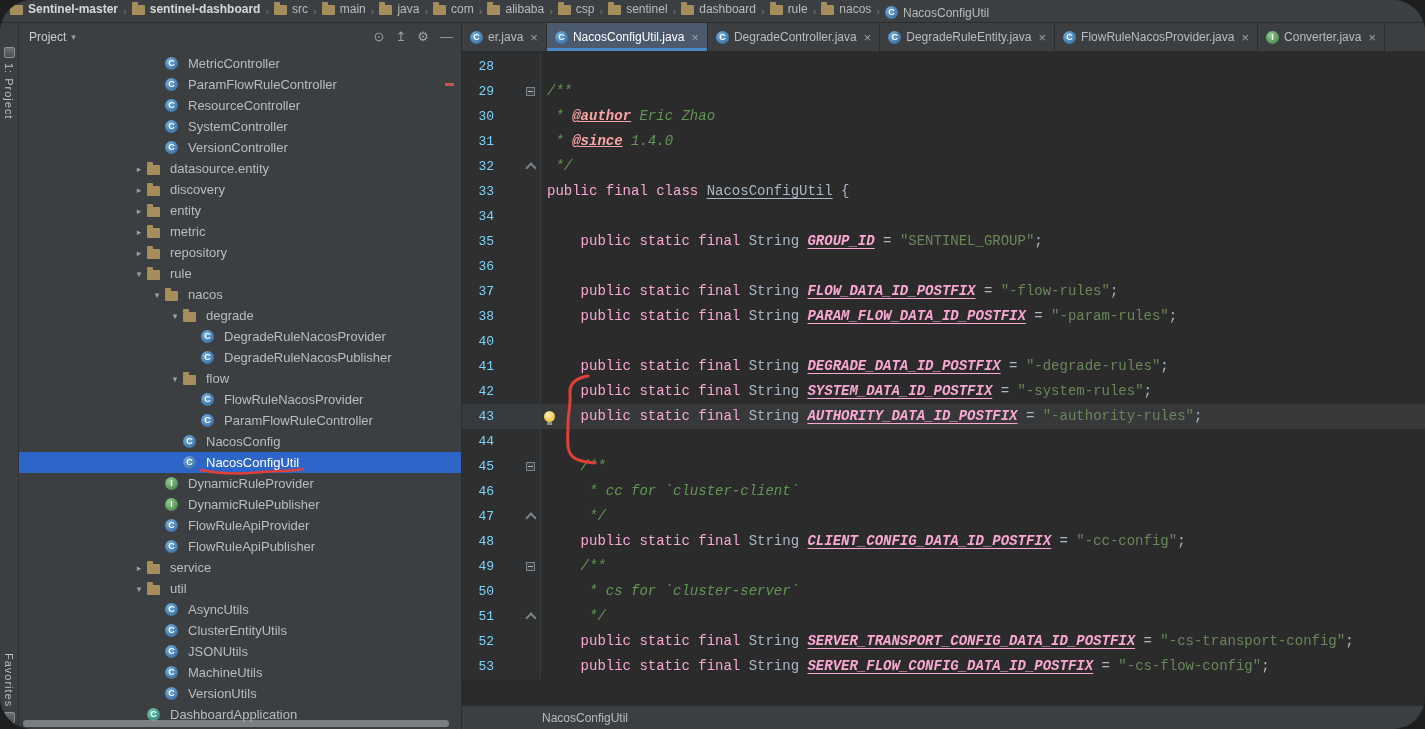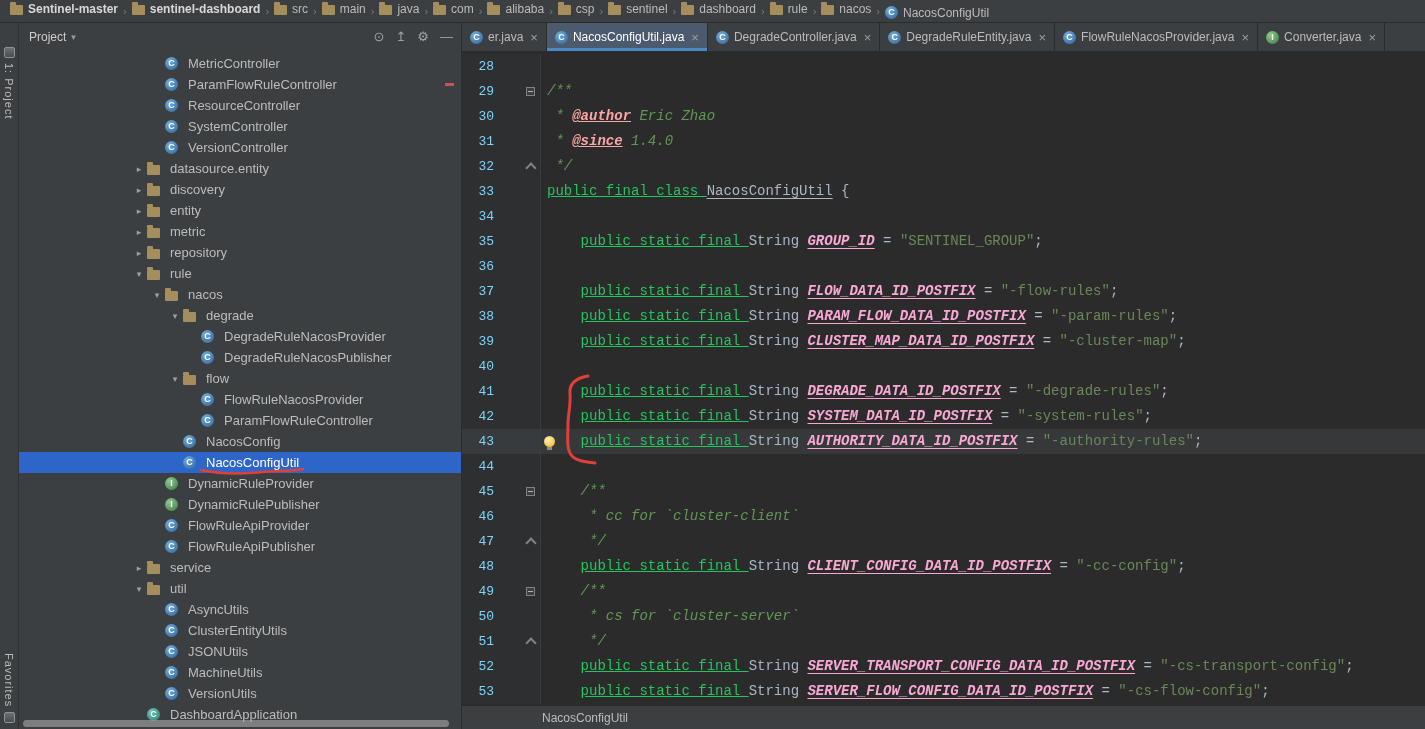--- a/index.html
+++ b/index.html
@@ -1,17 +1,17 @@
 <!DOCTYPE html>
 <html><head>
 <meta charset="utf-8">
 <style>
   html,body{margin:0;padding:0;background:#1e1e1e;}
   body{font-family:"Liberation Sans",sans-serif;}
-  .app{width:1425px;height:729px;position:relative;overflow:hidden;display:flex;flex-direction:column;background:#2B2B2B;}
+  .app{width:1425px;height:729px;position:relative;overflow:hidden;display:flex;flex-direction:column;background:#2B2B2B;border-radius:32px;}
 
   
   .topbar{height:22px;flex:none;background:#3C3F41;border-bottom:1px solid #2A2C2E;display:flex;align-items:center;padding-left:8px;font-size:12px;color:#BBBBBB;white-space:nowrap;overflow:hidden;}
   .bc-item{display:inline-flex;align-items:center;margin:0 2px;cursor:default;}
   .bc-bold{font-weight:bold;color:#D8D8D8;}
   .bc-sep{color:#7A7A7A;margin:0 3px;font-size:11px;}
 
   
   .icon{display:inline-flex;align-items:center;justify-content:center;flex:none;margin-right:5px;}
   .icon.folder{width:13px;height:10px;background:#A58E5C;border-radius:1px;position:relative;margin-top:2px;}
@@ -62,21 +62,21 @@
   .ln{width:32px;flex:none;text-align:right;color:#7dd3fc;font-size:13px;}
   .fold{flex:1;display:flex;justify-content:flex-end;align-items:center;padding-right:5px;}
   .fm-start{width:9px;height:9px;border:1px solid #7F8284;box-sizing:border-box;position:relative;background:#3C3F41;}
   .fm-start::after{content:"";position:absolute;left:1px;right:1px;top:50%;margin-top:-1px;height:1px;background:#AEB1B3;}
   .fm-end{width:6px;height:6px;border-top:2px solid #7F8284;border-right:2px solid #7F8284;transform:rotate(-45deg);margin-bottom:-2px;}
   .code{flex:1;white-space:pre;line-height:25px;padding-left:6px;position:relative;color:#A9B7C6;}
   .bulb{position:absolute;left:3px;top:7px;width:11px;height:11px;border-radius:50%;background:radial-gradient(circle at 40% 35%,#FFF3C2,#F3C03C 72%);}
   .bulb::after{content:"";position:absolute;left:3px;bottom:-3px;width:5px;height:3px;background:#8A8D8F;}
 
   
-  .sk{color:#22c55e;text-decoration:underline;}
+  .sk{color:#f9a8d4;}
   .sp{color:#A9B7C6;}
   .sc{color:#f9a8d4;font-style:italic;text-decoration:underline;text-underline-offset:3px;font-weight:bold;}
   .ss{color:#6A8759;}
   .sd{color:#629755;font-style:italic;}
   .st{color:#fca5a5;font-style:italic;font-weight:bold;text-decoration:underline;}
   .sn{color:#A9B7C6;text-decoration:underline;text-underline-offset:3px;}
 
   .bottombar{height:23px;flex:none;background:#3C3F41;border-top:1px solid #2A2C2E;display:flex;align-items:center;padding-left:80px;font-size:12px;color:#B7BDC3;}
 </style>
 </head>
@@ -427,27 +427,20 @@
             </div>
             <div class="code-line">
               <div class="gut">
                 <span class="ln">38</span>
                 <span class="fold"></span>
               </div>
               <span class="code"><span class="sp">    </span><span class="sk">public static final </span><span class="sp">String </span><span class="sc">PARAM_FLOW_DATA_ID_POSTFIX</span><span class="sp"> = </span><span class="ss">"-param-rules"</span><span class="sp">;</span></span>
             </div>
             <div class="code-line">
               <div class="gut">
-                <span class="ln">39</span>
-                <span class="fold"></span>
-              </div>
-              <span class="code"><span class="sp">    </span><span class="sk">public static final </span><span class="sp">String </span><span class="sc">CLUSTER_MAP_DATA_ID_POSTFIX</span><span class="sp"> = </span><span class="ss">"-cluster-map"</span><span class="sp">;</span></span>
-            </div>
-            <div class="code-line">
-              <div class="gut">
                 <span class="ln">40</span>
                 <span class="fold"></span>
               </div>
               <span class="code"></span>
             </div>
             <div class="code-line">
               <div class="gut">
                 <span class="ln">41</span>
                 <span class="fold"></span>
               </div>

